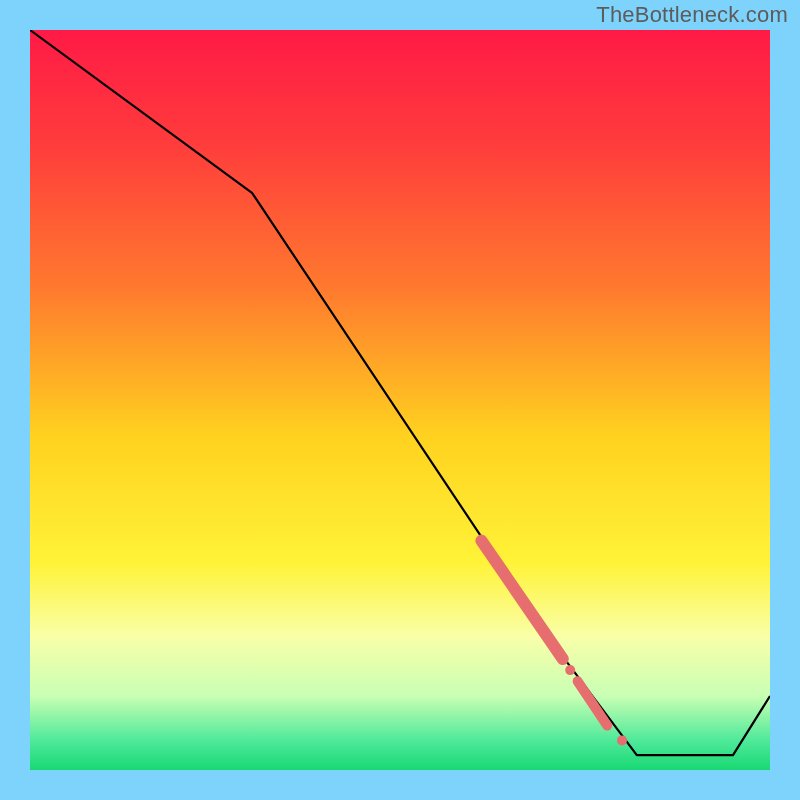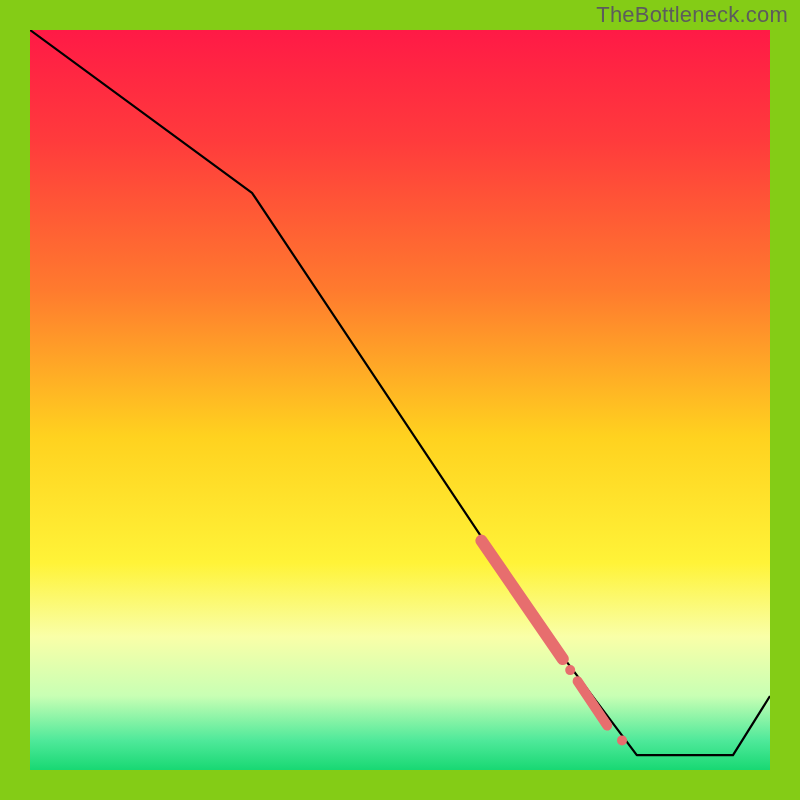--- a/index.html
+++ b/index.html
@@ -1,21 +1,21 @@
 <!DOCTYPE html>
 <html><head>
 <meta charset="utf-8">
 <style>
   * { margin: 0; padding: 0; box-sizing: border-box; }
   html, body { width: 800px; height: 800px; overflow: hidden; background: #000; }
   .stage {
     position: relative;
     width: 800px;
     height: 800px;
-    background: #84cc16;
+    background: #7dd3fc;
   }
   .watermark {
     position: absolute;
     top: 2px;
     right: 12px;
     font-family: Arial, Helvetica, sans-serif;
     font-size: 22px;
     font-weight: 500;
     color: #5c5c5c;
     letter-spacing: 0.2px;

